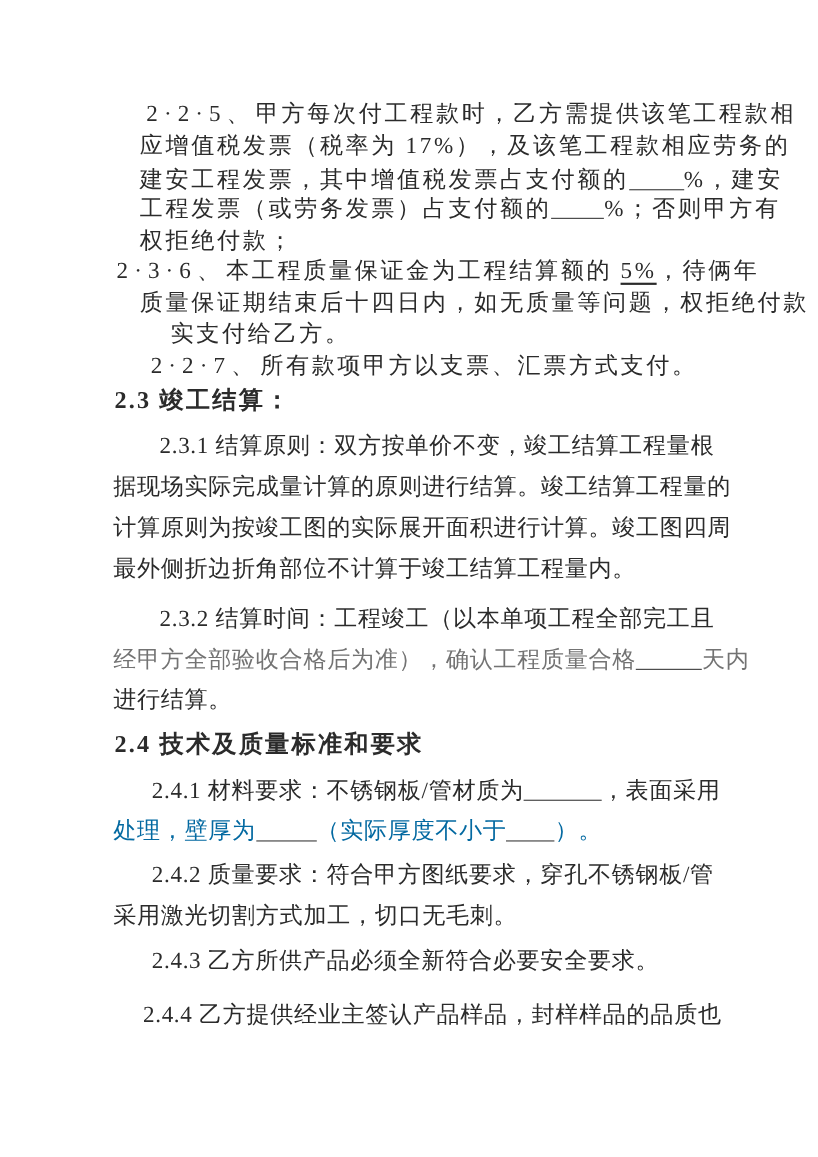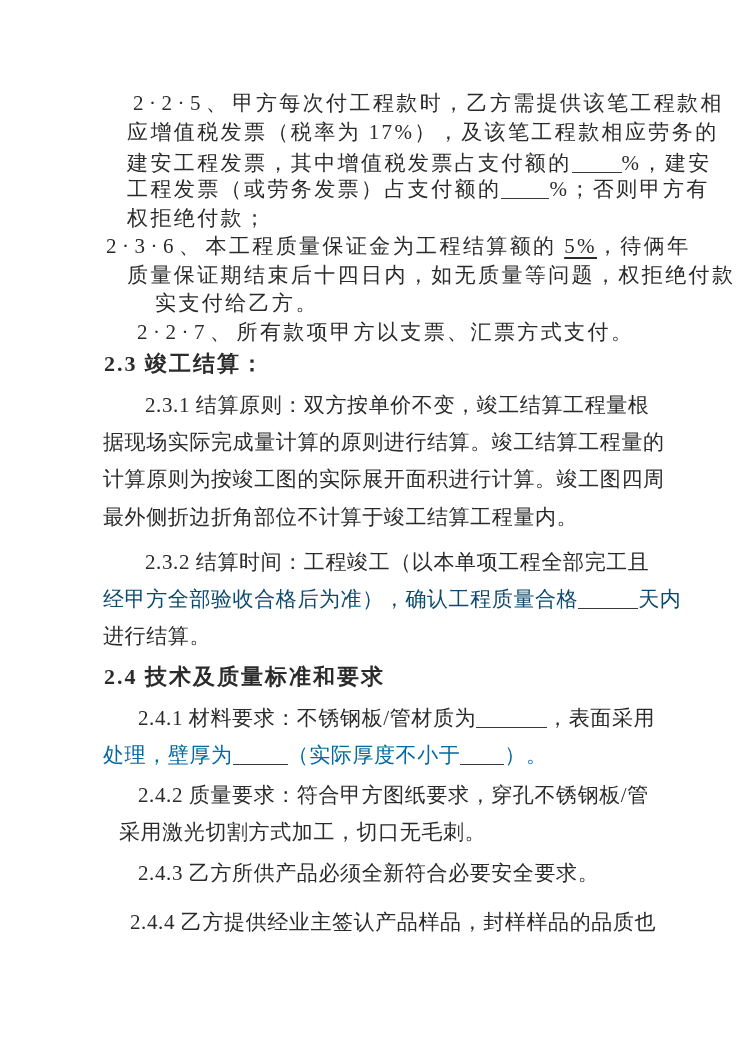--- a/index.html
+++ b/index.html
@@ -53,23 +53,23 @@
       <div class="line sec-a" style="left: 106px; top: 234px; color: rgb(43, 43, 43);"><span class="num">2·3·6、</span><span>本工程质量保证金为工程结算额的 </span><span class="u">5%</span><span>，待俩年</span></div>
       <div class="line sec-a" style="left: 127px; top: 263px; color: rgb(43, 43, 43);"><span>质量保证期结束后十四日内，如无质量等问题，权拒绝付款</span></div>
       <div class="line sec-a" style="left: 127px; top: 291px; color: rgb(43, 43, 43); margin-left: 28px;"><span>实支付给乙方。</span></div>
       <div class="line sec-a" style="left: 137px; top: 320px; color: rgb(43, 43, 43);"><span class="num">2·2·7、</span><span>所有款项甲方以支票、汇票方式支付。</span></div>
       <div class="line sec-b heading" style="left: 104px; top: 352px; color: rgb(43, 43, 43);"><span>2.3 竣工结算：</span></div>
       <div class="line sec-b" style="left: 145px; top: 393px; color: rgb(43, 43, 43);"><span>2.3.1 结算原则：双方按单价不变，竣工结算工程量根</span></div>
       <div class="line sec-b" style="left: 103px; top: 430px; color: rgb(43, 43, 43);"><span>据现场实际完成量计算的原则进行结算。竣工结算工程量的</span></div>
       <div class="line sec-b" style="left: 103px; top: 467px; color: rgb(43, 43, 43);"><span>计算原则为按竣工图的实际展开面积进行计算。竣工图四周</span></div>
       <div class="line sec-b" style="left: 103px; top: 505px; color: rgb(43, 43, 43);"><span>最外侧折边折角部位不计算于竣工结算工程量内。</span></div>
       <div class="line sec-b" style="left: 145px; top: 550px; color: rgb(43, 43, 43);"><span>2.3.2 结算时间：工程竣工（以本单项工程全部完工且</span></div>
-      <div class="line sec-b" style="left: 103px; top: 587px; color: #0c4a6e;"><span>经甲方全部验收合格后为准），确认工程质量合格</span><span class="blank" style="width: 60px; border-bottom-color: rgb(58, 58, 58);"></span><span>天内</span></div>
+      <div class="line sec-b" style="left: 103px; top: 587px; color: #737373;"><span>经甲方全部验收合格后为准），确认工程质量合格</span><span class="blank" style="width: 60px; border-bottom-color: rgb(58, 58, 58);"></span><span>天内</span></div>
       <div class="line sec-b" style="left: 103px; top: 624px; color: rgb(43, 43, 43);"><span>进行结算。</span></div>
       <div class="line sec-b heading" style="left: 104px; top: 665px; color: rgb(43, 43, 43);"><span>2.4 技术及质量标准和要求</span></div>
       <div class="line sec-b" style="left: 138px; top: 706px; color: rgb(43, 43, 43);"><span>2.4.1 材料要求：不锈钢板/管材质为</span><span class="blank" style="width: 71px; border-bottom-color: rgb(58, 58, 58);"></span><span>，表面采用</span></div>
       <div class="line sec-b" style="left: 103px; top: 743px; color: #0369a1;"><span>处理，壁厚为</span><span class="blank" style="width: 55px; border-bottom-color: rgb(58, 58, 58);"></span><span>（实际厚度不小于</span><span class="blank" style="width: 44px; border-bottom-color: rgb(58, 58, 58);"></span><span>）。</span></div>
       <div class="line sec-b" style="left: 138px; top: 783px; color: rgb(43, 43, 43);"><span>2.4.2 质量要求：符合甲方图纸要求，穿孔不锈钢板/管</span></div>
-      <div class="line sec-b" style="left: 103px; top: 820px; color: rgb(43, 43, 43); margin-left: 16px;"><span>采用激光切割方式加工，切口无毛刺。</span></div>
+      <div class="line sec-b" style="left: 103px; top: 820px; color: rgb(43, 43, 43);"><span>采用激光切割方式加工，切口无毛刺。</span></div>
       <div class="line sec-b" style="left: 138px; top: 861px; color: rgb(43, 43, 43);"><span>2.4.3 乙方所供产品必须全新符合必要安全要求。</span></div>
       <div class="line sec-b" style="left: 130px; top: 910px; color: rgb(43, 43, 43);"><span>2.4.4 乙方提供经业主签认产品样品，封样样品的品质也</span></div>
     </div>
 </div>
 
 </body></html>

